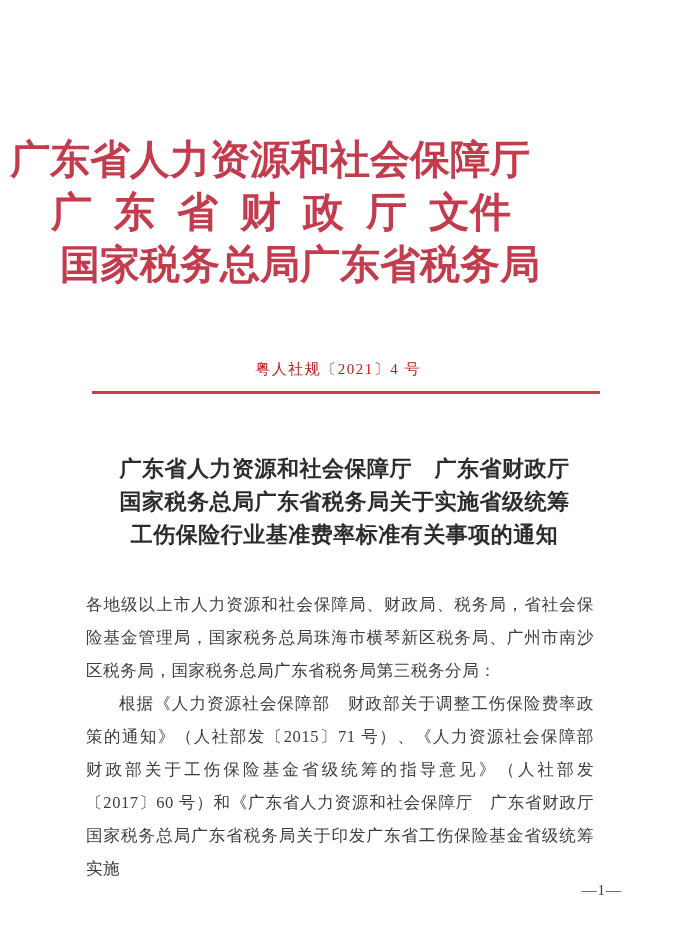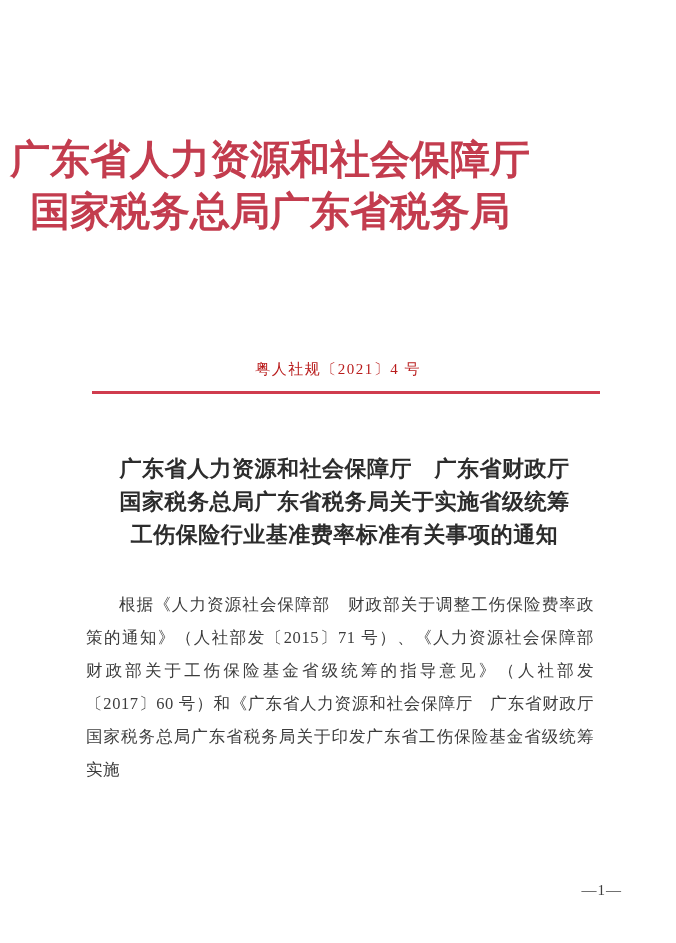--- a/index.html
+++ b/index.html
@@ -44,20 +44,21 @@
     font-size: 41px;
     margin-bottom: 12px;
   }
   .mast-line-2 .spaced {
     letter-spacing: 22px;
     padding-left: 22px;
   }
   .mast-line-3 {
     font-size: 40px;
     letter-spacing: 0px;
+    text-align: right;
   }
 
   
   .doc-number {
     position: absolute;
     left: 0;
     top: 360px;
     width: 676px;
     text-align: center;
     font-size: 15px;
@@ -129,32 +130,34 @@
     white-space: nowrap;
   }
 </style>
 </head>
 <body>
 
 <div class="page">
 
   <div class="masthead">
     <div class="mast-line mast-line-1">广东省人力资源和社会保障厅</div>
+    <div class="mast-line mast-line-2"><span class="spaced">广东省财政厅</span><span>文件</span></div>
     <div class="mast-line mast-line-3">国家税务总局广东省税务局</div>
   </div>
 
   <div class="doc-number">粤人社规〔2021〕4 号</div>
 
   <div class="red-rule"></div>
 
   <div class="title-block">
     <div class="title-line">广东省人力资源和社会保障厅　广东省财政厅</div>
     <div class="title-line">国家税务总局广东省税务局关于实施省级统筹</div>
     <div class="title-line">工伤保险行业基准费率标准有关事项的通知</div>
   </div>
 
   <div class="body-block">
+    <p class="body-para">各地级以上市人力资源和社会保障局、财政局、税务局，省社会保险基金管理局，国家税务总局珠海市横琴新区税务局、广州市南沙区税务局，国家税务总局广东省税务局第三税务分局：</p>
     <p class="body-para indent">根据《人力资源社会保障部　财政部关于调整工伤保险费率政策的通知》（人社部发〔2015〕71 号）、《人力资源社会保障部　财政部关于工伤保险基金省级统筹的指导意见》（人社部发〔2017〕60 号）和《广东省人力资源和社会保障厅　广东省财政厅　国家税务总局广东省税务局关于印发广东省工伤保险基金省级统筹实施</p>
   </div>
 
   <div class="page-number">—1—</div>
 
 </div>
 
 </body></html>

